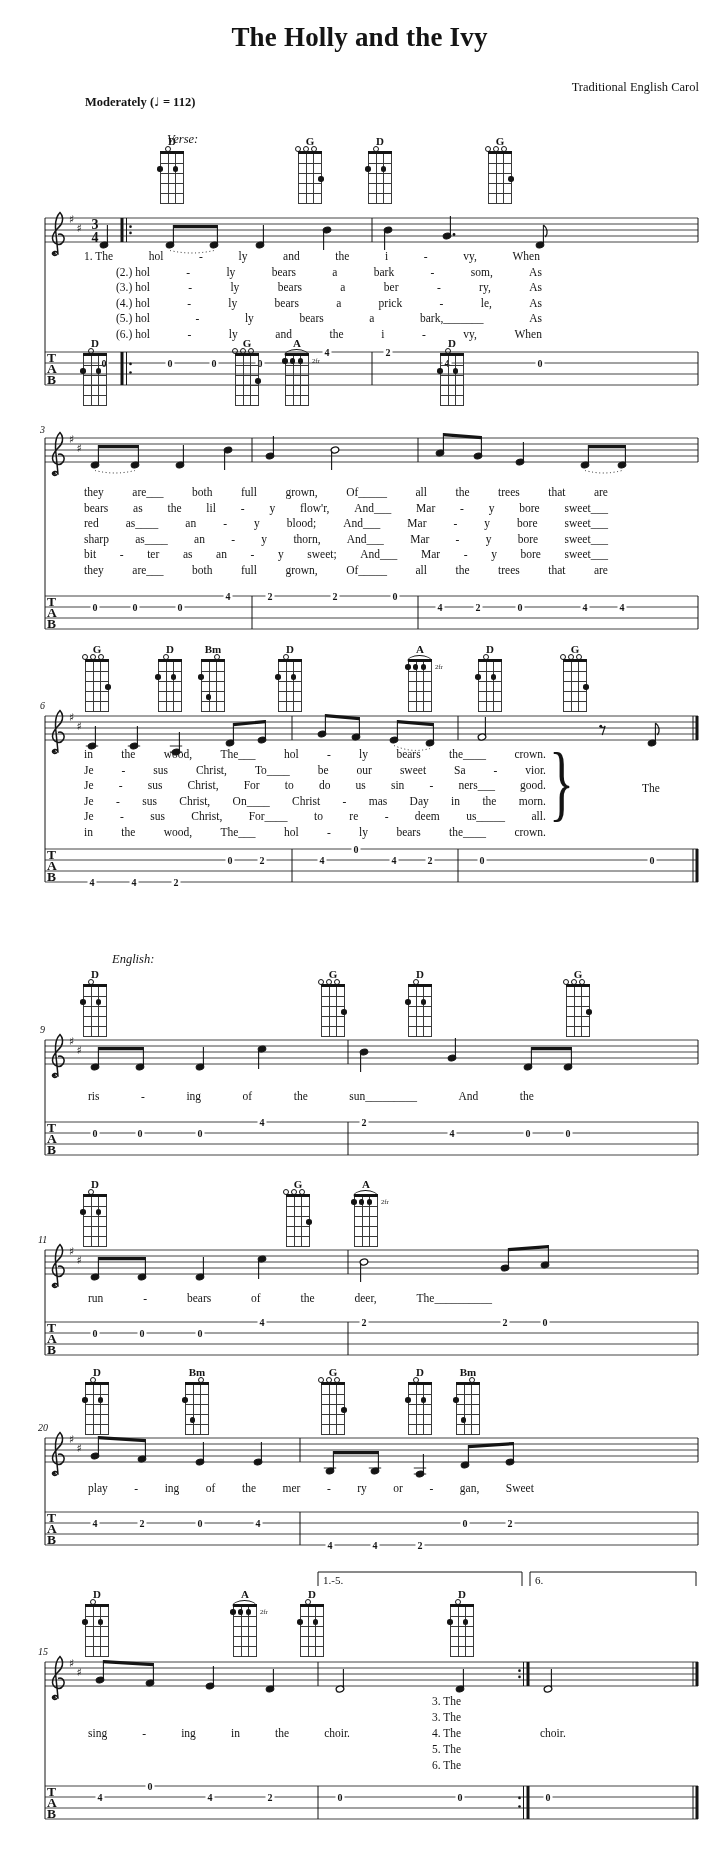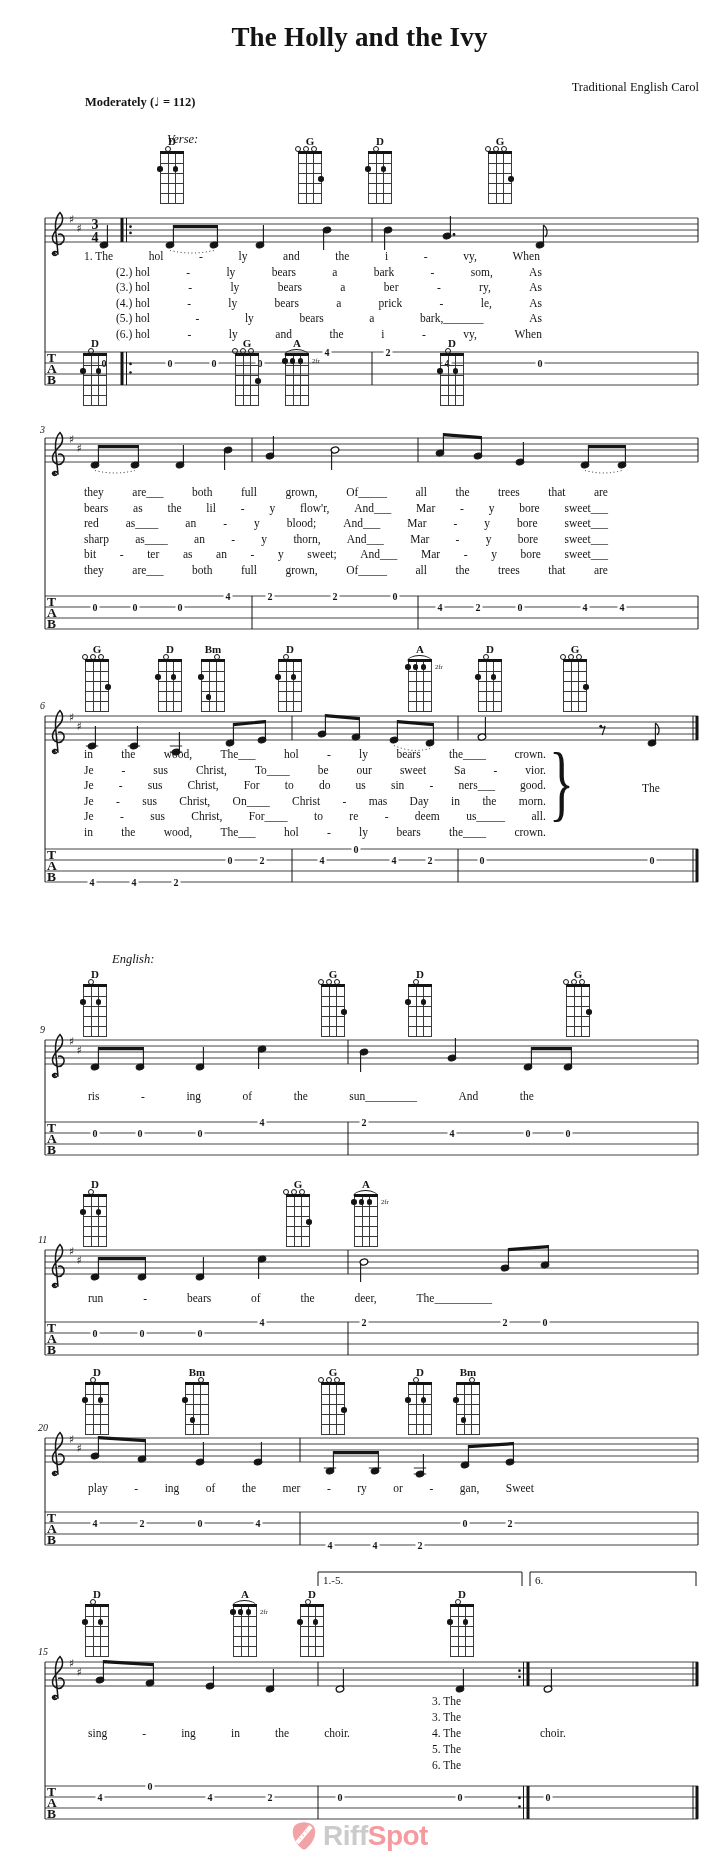--- a/index.html
+++ b/index.html
@@ -1336,25 +1336,13 @@
         <span class="lyr-tok">the</span>
         <span class="lyr-tok">choir.</span>
       </div>
       <div class="extra" style="left: 432px; top: 1695px;">3. The</div>
       <div class="extra" style="left: 432px; top: 1711px;">3. The</div>
       <div class="extra" style="left: 432px; top: 1727px;">4. The</div>
       <div class="extra" style="left: 432px; top: 1743px;">5. The</div>
       <div class="extra" style="left: 432px; top: 1759px;">6. The</div>
       <div class="extra" style="left: 540px; top: 1727px;">choir.</div>
     </div>
-  <div class="footer">
-    <span class="wrap">
-      <svg width="26" height="30" viewBox="0 0 30 34">
-        <path d="M15 1 C23 1 28 5 28 12 C28 21 21 30 15 33 C9 30 2 21 2 12 C2 5 7 1 15 1 Z" fill="#f2a3a6"></path>
-        <line x1="7" y1="25" x2="23" y2="6" stroke="#ffffff" stroke-width="5"></line>
-        <line x1="10" y1="19" x2="12" y2="21" stroke="#f2a3a6" stroke-width="0.9"></line>
-        <line x1="13" y1="15" x2="15" y2="17" stroke="#f2a3a6" stroke-width="0.9"></line>
-        <line x1="16" y1="11" x2="18" y2="13" stroke="#f2a3a6" stroke-width="0.9"></line>
-      </svg>
-      <span class="brand"><span class="b-gray">Riff</span><span class="b-pink">Spot</span></span>
-    </span>
-  </div>
 </div>
 
 </body></html>

